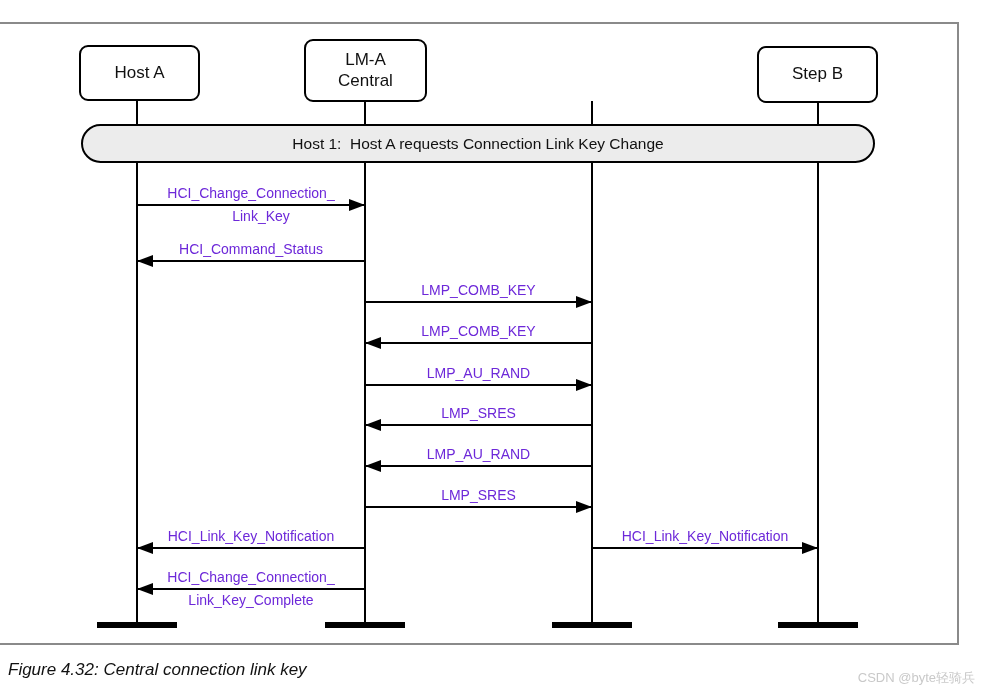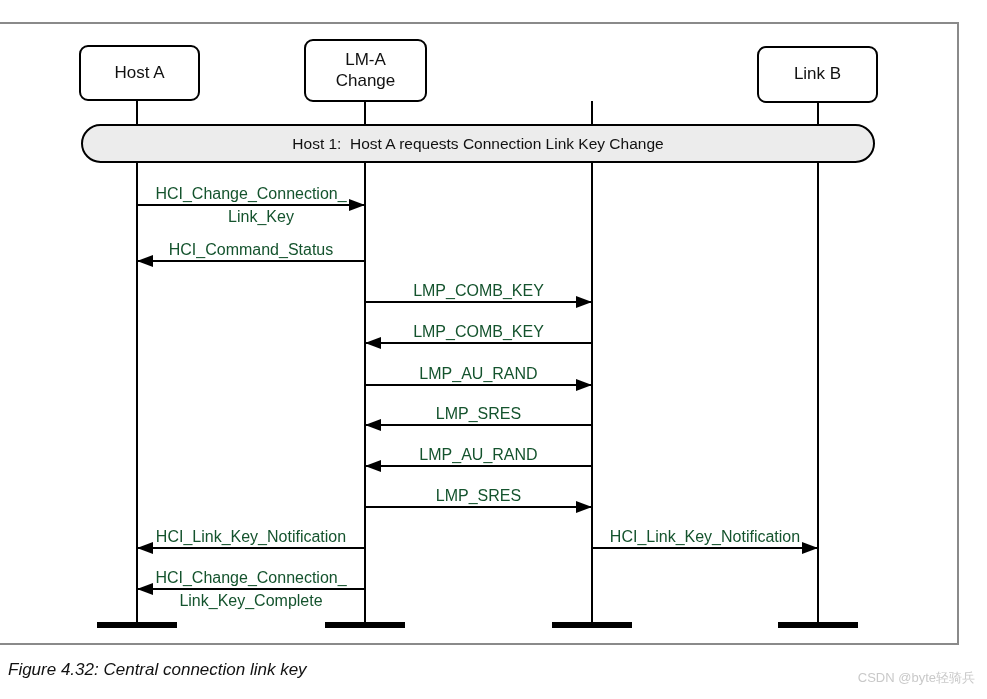--- a/index.html
+++ b/index.html
@@ -50,21 +50,21 @@
   }
   .arr-left {
     position: absolute; width: 0; height: 0;
     border-top: 6px solid transparent;
     border-bottom: 6px solid transparent;
     border-right: 16px solid #000;
   }
   .msg-label {
     position: absolute;
     transform: translateX(-50%);
-    font-size: 16px; color: #14532d;
+    font-size: 14px; color: #6d28d9;
     white-space: nowrap;
   }
   .caption {
     position: absolute;
     left: 8px; top: 660px;
     font-style: italic;
     font-weight: 500;
     font-size: 17px;
     color: #111;
   }
@@ -83,28 +83,28 @@
 <div id="diagram-layer">
     <div class="lifeline" style="left: 136px; top: 101px; height: 521px;"></div>
     <div class="endbar" style="left: 97px; top: 622px; width: 80px;"></div>
     <div class="actor-box" style="left: 79px; top: 45px; width: 121px; height: 56px;">
       <div>Host A</div>
     </div>
     <div class="lifeline" style="left: 364px; top: 101px; height: 521px;"></div>
     <div class="endbar" style="left: 325px; top: 622px; width: 80px;"></div>
     <div class="actor-box" style="left: 304px; top: 39px; width: 123px; height: 63px;">
       <div>LM-A</div>
-      <div>Change</div>
+      <div>Central</div>
     </div>
     <div class="lifeline" style="left: 591px; top: 101px; height: 521px;"></div>
     <div class="endbar" style="left: 552px; top: 622px; width: 80px;"></div>
     <div class="lifeline" style="left: 817px; top: 101px; height: 521px;"></div>
     <div class="endbar" style="left: 778px; top: 622px; width: 80px;"></div>
     <div class="actor-box" style="left: 757px; top: 46px; width: 121px; height: 57px;">
-      <div>Link B</div>
+      <div>Step B</div>
     </div>
     <div>
       <div class="msg-line" style="left: 137px; top: 204px; width: 228px;"></div>
       <div class="arr-right" style="left: 349px; top: 199px;"></div>
       <div class="msg-label" style="left: 251px; top: 185px;">HCI_Change_Connection_</div>
       <div class="msg-label" style="left: 261px; top: 208px;">Link_Key</div>
     </div>
     <div>
       <div class="msg-line" style="left: 137px; top: 260px; width: 228px;"></div>
       <div class="arr-left" style="left: 137px; top: 255px;"></div>

